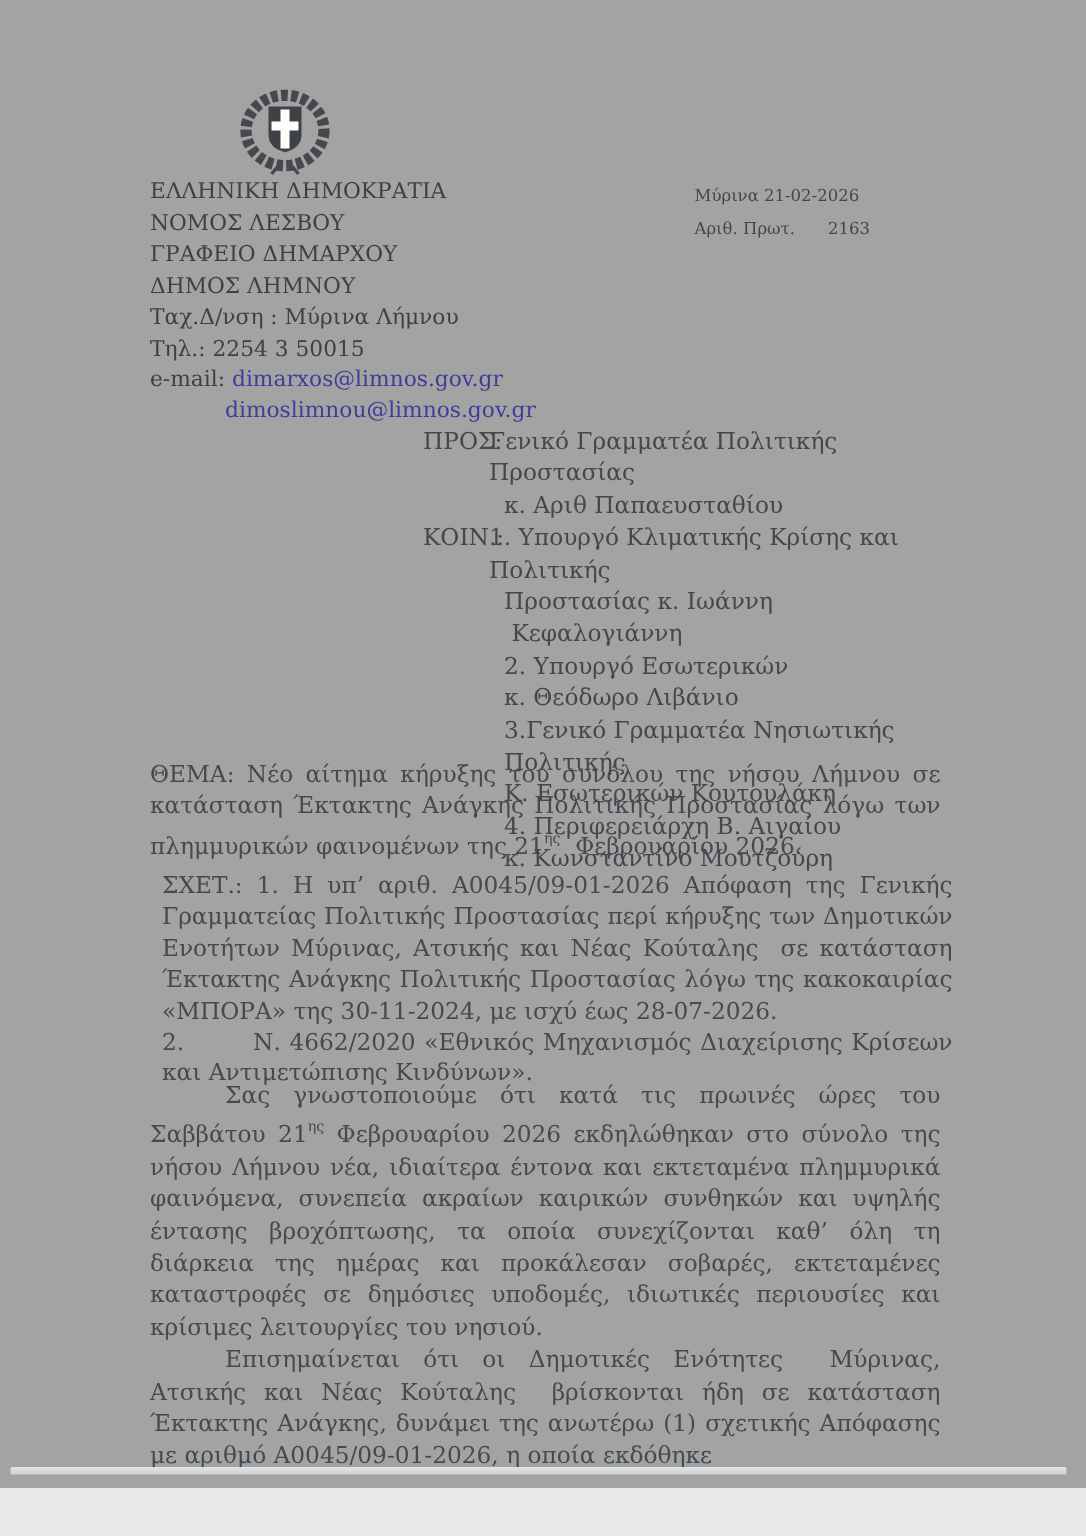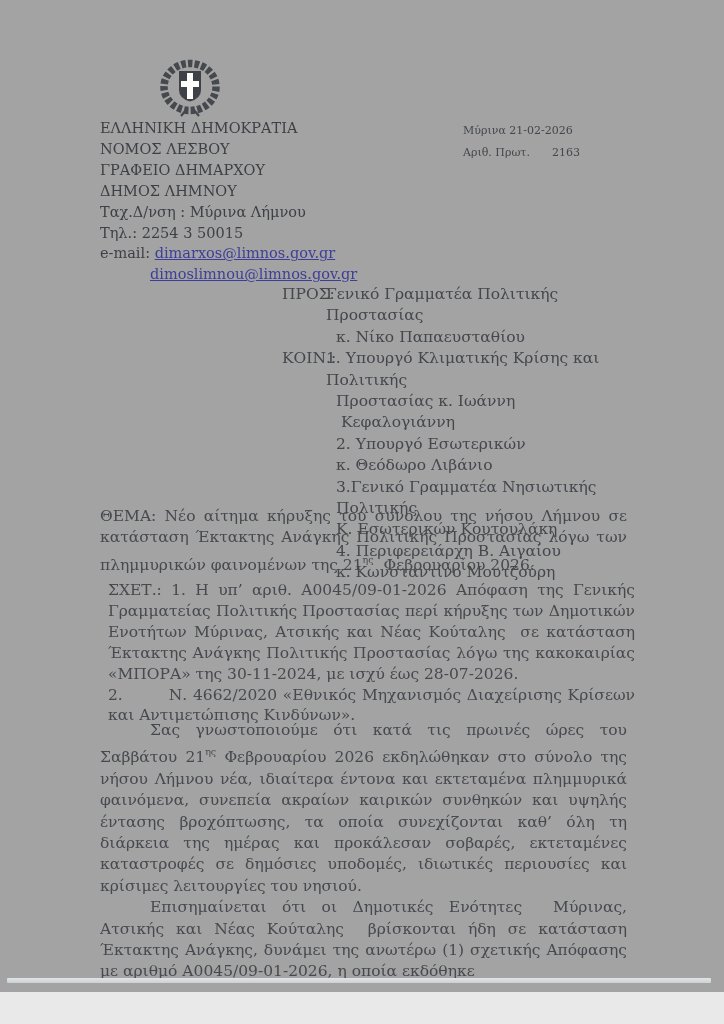--- a/index.html
+++ b/index.html
@@ -16,21 +16,21 @@
   }
   
   .emblem { position: absolute; left: 153px; top: 59px; }
 
   
   .letterhead {
     position: absolute; left: 100px; top: 118px; width: 300px;
     font-size: 14.5px; line-height: 20.9px; color: #3d4045;
   }
   .lh-line { white-space: nowrap; }
-  .email { color: #3d3e99; text-decoration: underline; cursor: pointer; margin-top: 8px; }
+  .email { color: #3d3e99; cursor: pointer; margin-top: 8px; }
   .lh-email2 { padding-left: 50px; }
 
   
   .meta {
     position: absolute; left: 463px; top: 120px;
     font-size: 11px; line-height: 22px; color: #43464b;
   }
   .proto-num { margin-left: 22px; }
 
   
@@ -97,21 +97,21 @@
     <div>
       <span>Αριθ. Πρωτ.</span><span class="proto-num">2163</span>
     </div>
   </div>
 
   <div class="recipients">
     <div class="rcpt-row">
       <div class="rcpt-label">ΠΡΟΣ:</div>
       <div class="rcpt-content">
         <div>Γενικό Γραμματέα Πολιτικής Προστασίας</div>
-        <div class="ind">κ. Νίκο Παπαευσταθίου</div>
+        <div class="ind">κ. Αριθ Παπαευσταθίου</div>
       </div>
     </div>
     <div class="rcpt-row">
       <div class="rcpt-label">ΚΟΙΝ.:</div>
       <div class="rcpt-content">
         <div>1. Υπουργό Κλιματικής Κρίσης και Πολιτικής</div>
         <div class="ind">Προστασίας κ. Ιωάννη &nbsp;Κεφαλογιάννη</div>
         <div class="ind">2. Υπουργό Εσωτερικών</div>
         <div class="ind">κ. Θεόδωρο Λιβάνιο</div>
         <div class="ind">3.Γενικό Γραμματέα Νησιωτικής Πολιτικής</div>

